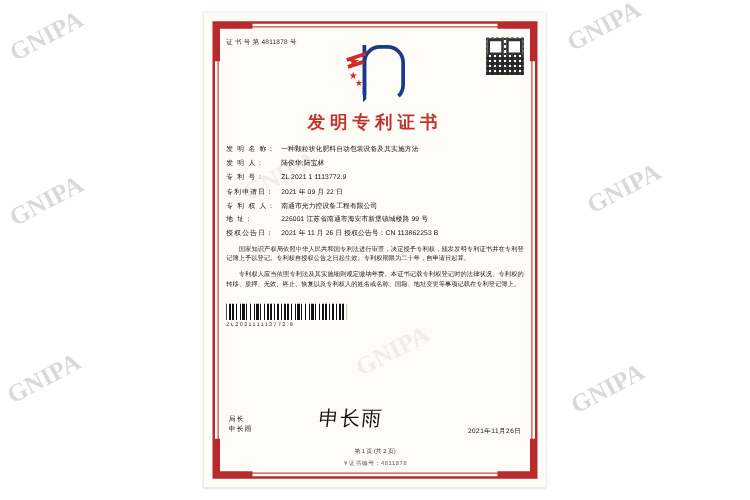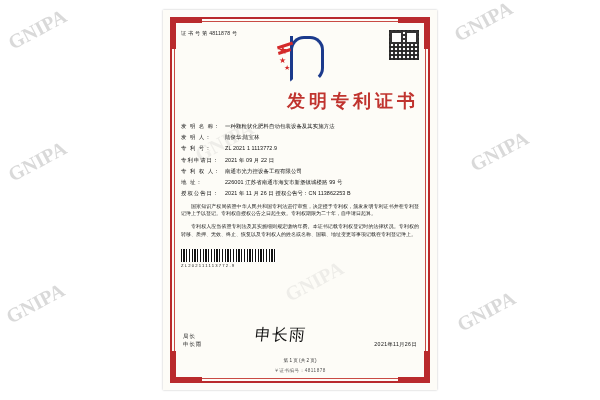--- a/index.html
+++ b/index.html
@@ -148,24 +148,24 @@
     content: "";
     position: absolute;
     width: 9px; height: 9px;
     border: 2px solid #111;
     background: #fff;
   }
   .qr::before { left: 1px; top: 1px; }
   .qr::after  { right: 1px; top: 1px; }
 
   .main-title {
-    text-align: right;
+    text-align: center;
     margin-top: 52px;
     font-family: "DejaVu Serif", "Liberation Serif", serif;
-    font-size: 18px;
+    font-size: 14px;
     font-weight: bold;
     color: #c0342f;
     letter-spacing: 4px;
   }
 
   .fields {
     margin-top: 11px;
     font-size: 5.4px;
     color: #1a1a1a;
     line-height: 1.05;

